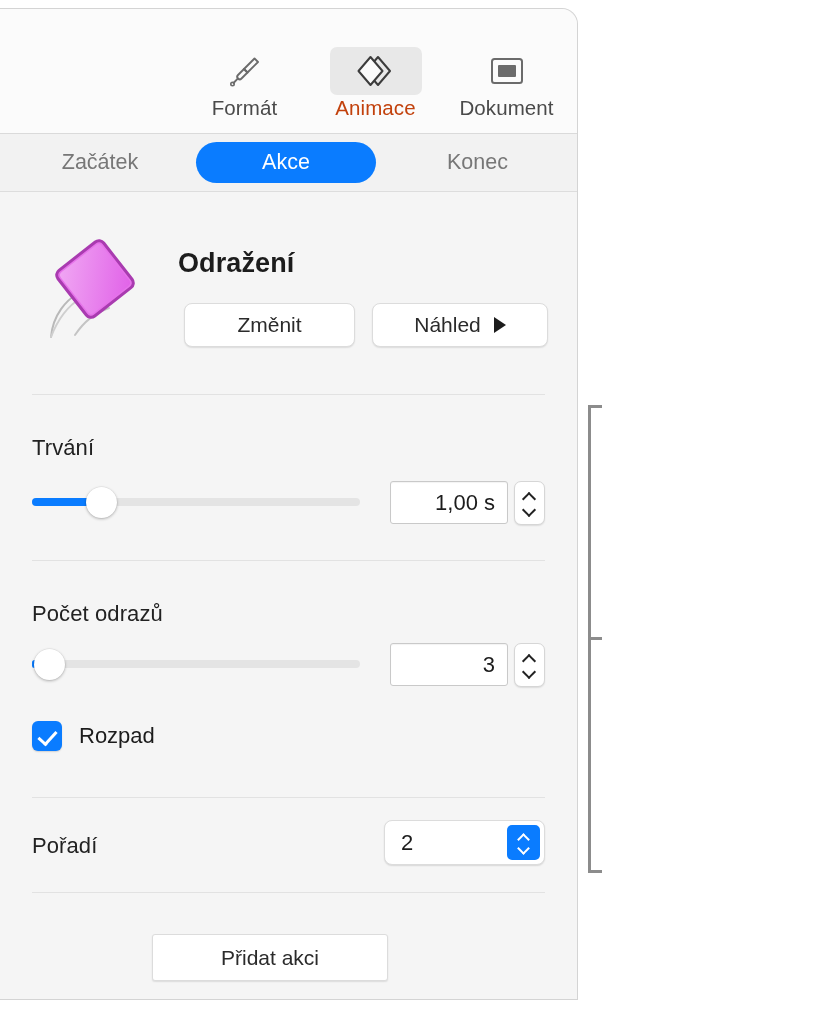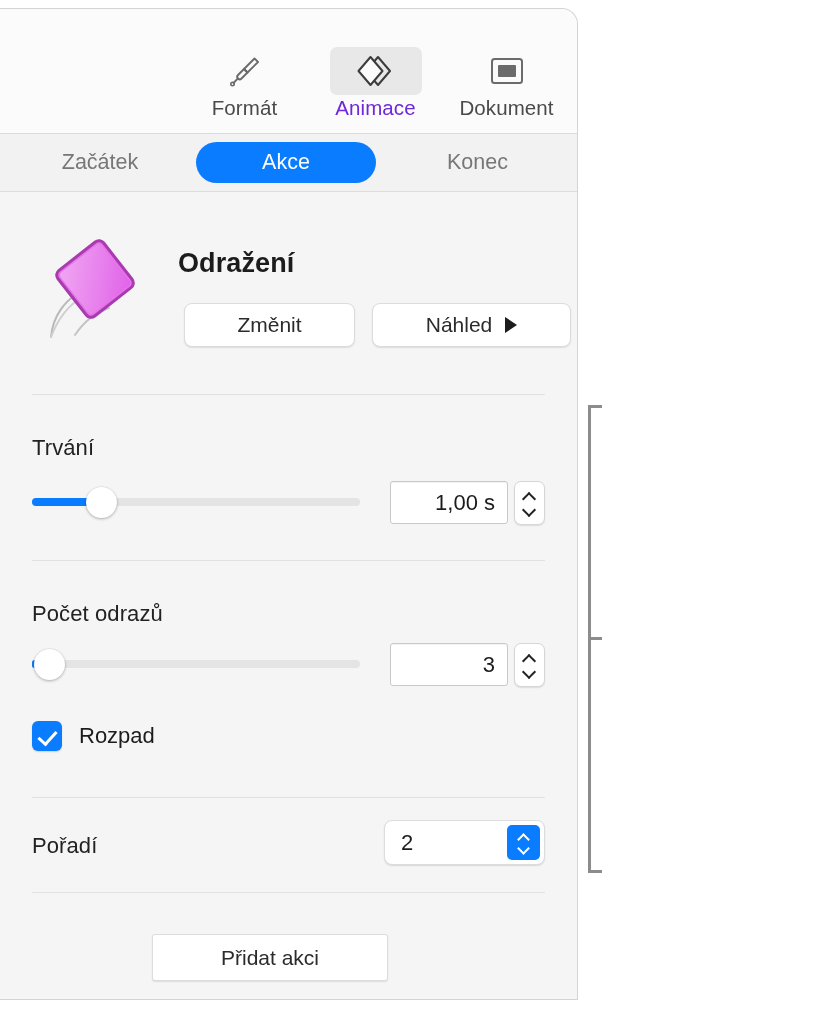--- a/index.html
+++ b/index.html
@@ -71,21 +71,21 @@
   .topitem.selected .iconbox {
     background: #e8e8e8;
   }
   .topitem .toplabel {
     margin-top: 1px;
     font-size: 20.5px;
     color: #4a4a4a;
     letter-spacing: 0.1px;
     white-space: nowrap;
   }
-  .topitem.selected .toplabel { color: #6d28d9; }
+  .topitem.selected .toplabel { color: #c2410c; }
 
   
   .tabrow {
     position: absolute;
     left: 0;
     top: 125px;
     width: 100%;
     height: 58px;
     background: #f2f2f2;
     border-bottom: 1px solid #dddddd;
@@ -158,21 +158,21 @@
     font-size: 21px;
     color: #2b2b2b;
     display: flex;
     align-items: center;
     justify-content: center;
     box-sizing: border-box;
     cursor: default;
     white-space: nowrap;
   }
   .btn-zmenit { left: 184px; top: 111px; width: 171px; height: 44px; }
-  .btn-nahled { left: 372px; top: 111px; width: 199px; height: 44px; gap: 13px; }
+  .btn-nahled { left: 372px; top: 111px; width: 176px; height: 44px; gap: 13px; }
   .play-tri {
     width: 0; height: 0;
     border-left: 12px solid #1c1c1c;
     border-top: 8px solid transparent;
     border-bottom: 8px solid transparent;
   }
 
   
   .seclabel {
     position: absolute;

